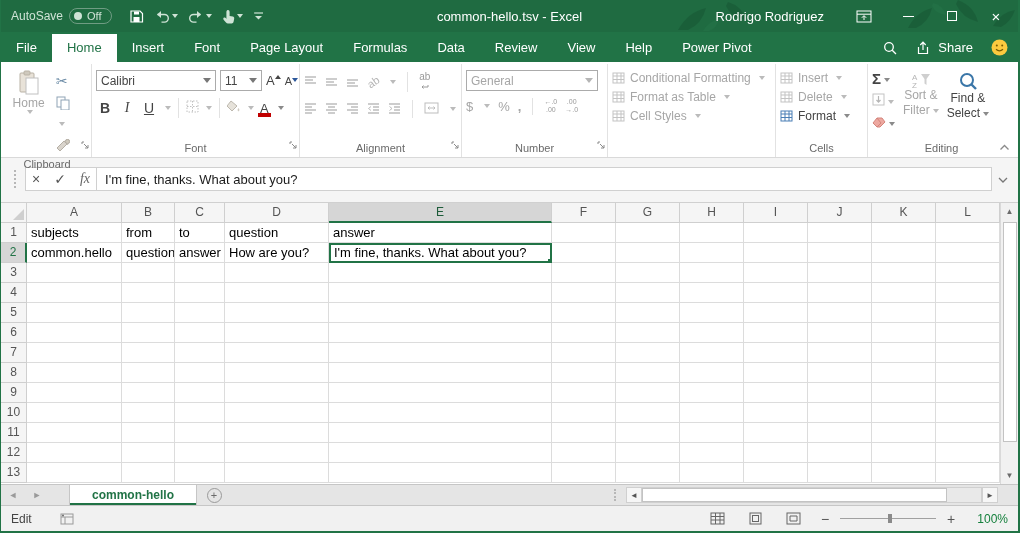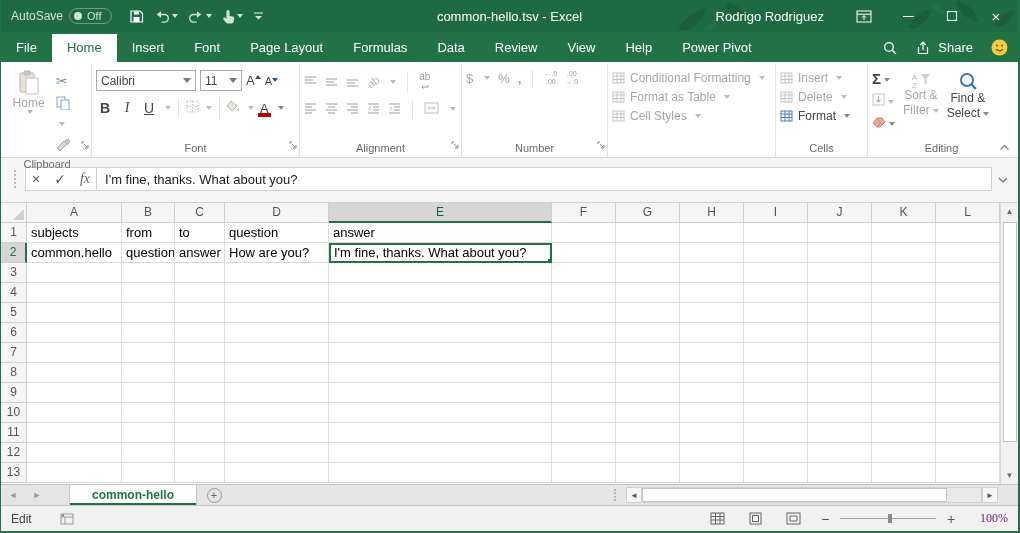--- a/index.html
+++ b/index.html
@@ -122,21 +122,21 @@
 
   
   .statusbar { height:26px; background:#f1f1f1; border-top:1px solid #c6c6c6; display:flex; align-items:center; font-size:12px; color:#444; padding:0 10px; }
   .macroicon { margin-left:28px; display:flex; }
   .sb-right { margin-left:auto; display:flex; align-items:center; gap:0; }
   .viewbtn { width:38px; display:flex; justify-content:center; }
   .zoomout, .zoomin { width:26px; text-align:center; color:#555; font-size:14px; }
   .ztrack { width:96px; height:1px; background:#a0a0a0; position:relative; margin:0 2px;}
   .ztick { position:absolute; left:50%; top:-3px; width:1px; height:7px; background:#a0a0a0; }
   .zhandle { position:absolute; left:50%; top:-4px; width:4px; height:9px; background:#8a8a8a; }
-  .zoomlvl { width:44px; text-align:right; color:#701a75;font-family:Liberation Serif, serif; }
+  .zoomlvl { width:44px; text-align:right; color:#15803d; }
 </style>
 </head>
 <body>
 
 <div class="window">
 
   <div class="titlebar">
     <svg class="deco" width="360" height="32" viewBox="0 0 360 32">
       <g fill="#175634">
         <path d="M20 30 q10-18 28-22 q-4 16-18 22 z"></path>
@@ -288,21 +288,21 @@
       <div class="rg-label"><span>Clipboard</span></div>
       <span class="launcher"><svg width="9" height="9" viewBox="0 0 9 9">
             <path d="M1 3 V1 h2 M3 3 l4 4 M7 4 v3 h-3" fill="none" stroke="#8a8a8a"></path>
           </svg></span>
     </div>
 
     <div class="rgroup" style="width:208px">
       <div class="rg-body">
         <div class="font-grid">
           <div class="font-row">
-            <div class="combo" style="width:100px">
+            <div class="combo" style="width:120px">
               <span class="cv dark">Calibri</span>
                 <span class="ca"></span>
             </div>
             <div class="combo" style="width:42px">
               <span class="cv dark">11</span>
                 <span class="ca"></span>
             </div>
             <span class="fsz">
                 <span>A</span>
                 <span class="caret-up"></span>
@@ -389,20 +389,24 @@
       </div>
       <div class="rg-label"><span>Alignment</span></div>
       <span class="launcher"><svg width="9" height="9" viewBox="0 0 9 9">
             <path d="M1 3 V1 h2 M3 3 l4 4 M7 4 v3 h-3" fill="none" stroke="#8a8a8a"></path>
           </svg></span>
     </div>
 
     <div class="rgroup" style="width:146px">
       <div class="rg-body">
         <div class="num-grid">
+          <div class="combo" style="width:132px">
+            <span class="cv gray">General</span>
+              <span class="ca" style="border-top-color:#b5b5b5"></span>
+          </div>
           <div class="num-row">
             <span class="gray">$</span>
             <span class="dd dis"></span>
             <span class="gray">%</span>
             <span class="gray" style="font-weight:bold">,</span>
             <span class="vsep"></span>
             <span class="decic"><span>←.0</span><br><span>.00</span></span>
             <span class="decic"><span>.00</span><br><span>→.0</span></span>
           </div>
         </div>

